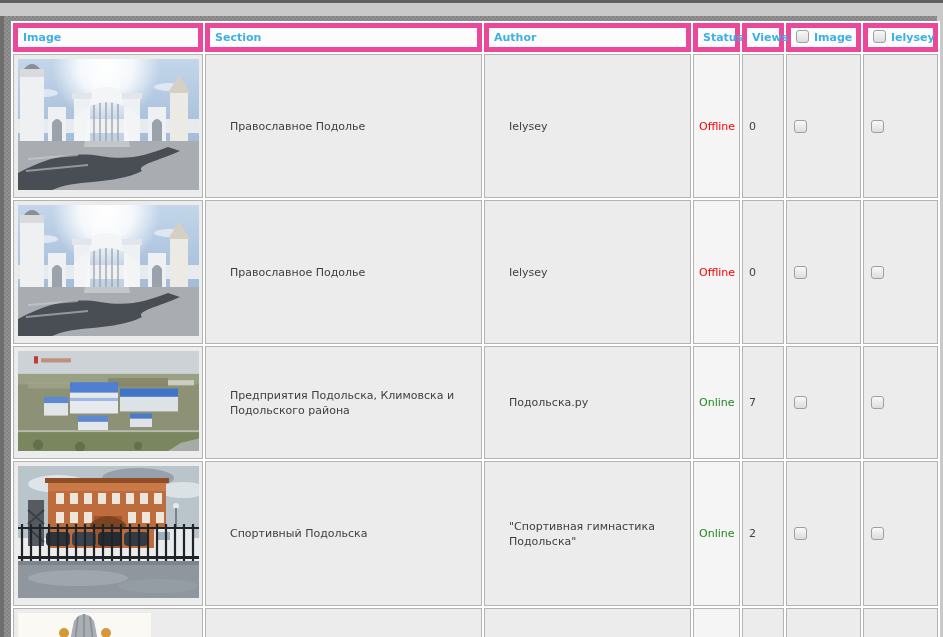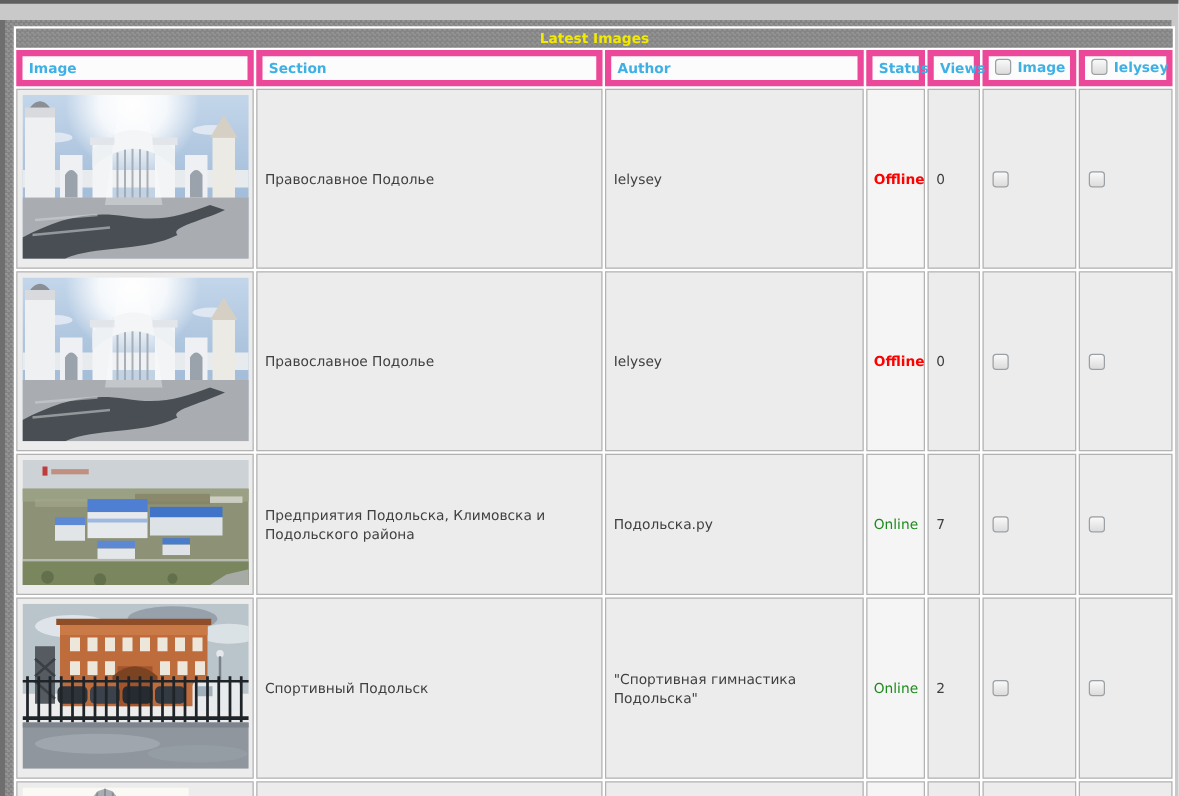--- a/index.html
+++ b/index.html
@@ -20,24 +20,24 @@
     font-size:11px;font-weight:bold;color:#f2ea00;
     background-color:#8a8a8a;
     background-image:conic-gradient(#939393 0 25%, #838383 0 50%, #939393 0 75%, #838383 0);
     background-size:4px 4px;}
   th{height:24px;background:#fcfcfc;border:5px solid #ec4899;text-align:left;
     font-size:11px;font-weight:bold;color:#3fb0e4;padding:2px 2px 2px 5px;
     vertical-align:middle;white-space:nowrap;}
   tbody td{background:#ececec;border:1px solid #b3b3b3;vertical-align:middle;
     font-size:11px;color:#404040;padding:2px 4px;}
   td.c-img{padding:4px;}
-  td.c-sec,td.c-auth{padding-left:6px;line-height:15px;}
+  td.c-sec,td.c-auth{padding-left:24px;line-height:15px;}
   td.c-status{background:#f5f5f5;padding-left:5px;}
   td.c-views{padding-left:6px;}
-  .status-offline{color:#ff0000;font-weight:bold;}
+  .status-offline{color:#ff0000;font-weight:normal;}
   .status-online{color:#1e8a1e;margin-top:18px;}
   .status-none{color:#404040;}
   input[type=checkbox]{appearance:none;-webkit-appearance:none;width:13px;height:13px;
     border:1px solid #9aa0a4;border-radius:3px;background:linear-gradient(#f9f9f9,#dcdcdc);
     margin:0;vertical-align:middle;display:inline-block;}
   th input[type=checkbox]{margin-right:5px;margin-bottom:2px;}
   td.c-move,td.c-del{padding-left:7px;}
   .thumb{display:inline-block;line-height:0;}
   .thumb svg{display:none;}
 </style>
@@ -51,23 +51,20 @@
       <colgroup>
         <col class="c1">
           <col class="c2">
           <col class="c3">
           <col class="c4">
         <col class="c5">
           <col class="c6">
           <col class="c7">
       </colgroup>
       <thead>
-        <tr>
-          <td colspan="7" class="title-cell">Latest Images</td>
-        </tr>
         <tr class="header-row">
           <th><span>Image</span></th>
           <th><span>Section</span></th>
           <th><span>Author</span></th>
           <th><span>Status</span></th>
           <th><span>Views</span></th>
           <th><input type="checkbox" style=""><span>Image</span></th>
           <th><input type="checkbox" style=""><span>Ielysey</span></th>
         </tr>
       </thead>
@@ -285,21 +282,21 @@
           <rect y="95" width="181" height="37" fill="#8f969d"></rect>
           <rect y="95" width="181" height="4" fill="#7d848c"></rect>
           <ellipse cx="60" cy="112" rx="50" ry="8" fill="#a6adb4" opacity="0.7"></ellipse>
           <ellipse cx="140" cy="120" rx="40" ry="7" fill="#9aa1a8" opacity="0.6"></ellipse>
         </svg>
 
         
 
       </span>
     </td>
-    <td class="c-sec"><span>Спортивный Подольск</span></td>
+    <td class="c-sec"><span>Спортивный Подольска</span></td>
     <td class="c-auth"><span>"Спортивная гимнастика Подольска"</span></td>
     <td class="c-status"><span class="status-online">Online</span></td>
     <td class="c-views"><span>2</span></td>
     <td class="c-move"><input type="checkbox" style=""></td>
     <td class="c-del"><input type="checkbox" style=""></td>
   </tr>
           <tr style="height: 130px;">
     <td class="c-img">
       <span class="thumb">
 

